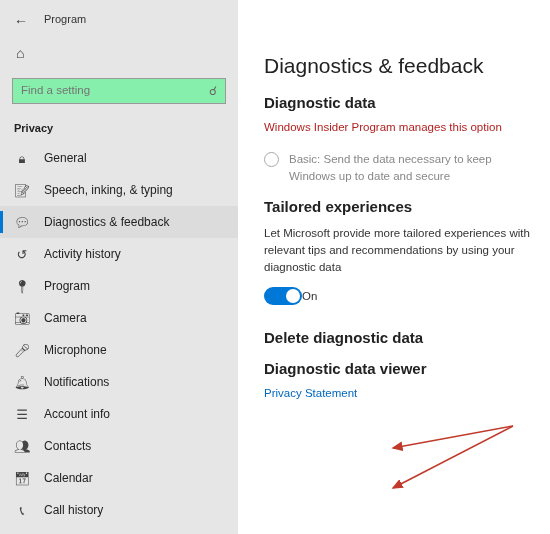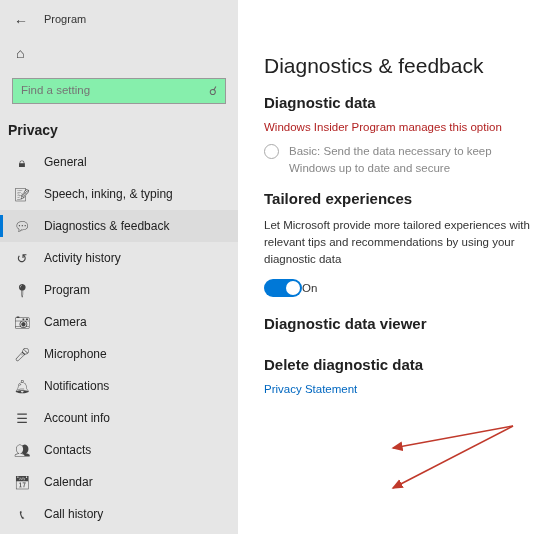--- a/index.html
+++ b/index.html
@@ -6,31 +6,31 @@
     body { width: 550px; height: 534px; overflow: hidden; display: flex; background: #fff; }
     .sidebar { width: 238px; height: 534px; background: #e6e6e6; padding: 0; overflow: hidden; flex-shrink: 0; }
     .header-row { display: flex; align-items: center; padding: 12px 14px 10px; gap: 16px; }
     .back-btn { cursor: pointer; font-size: 14px; line-height: 1; color: #333; }
     .settings-title { font-size: 11px; color: #333; }
     .home-row { padding: 8px 16px 10px; }
     .home-icon { font-size: 14px; color: #333; }
     .search-box { margin: 6px 12px 14px; display: flex; align-items: flex-start; border: 1px solid #999; background: #86efac; padding: 5px 8px; }
     .search-box input { border: none; background: transparent; flex: 1; font-size: 11.5px; outline: none; color: #333; }
     .search-box .search-icon { color: #666; font-size: 12px; }
-    .section-label { font-weight: 700; padding: 4px 8px 8px; font-size: 14px; color: #222; }
+    .section-label { font-weight: 700; padding: 4px 14px 8px; font-size: 11px; color: #222; }
     .nav { display: flex; flex-direction: column; }
     .nav-item { display: flex; align-items: center; gap: 14px; padding: 9px 14px; font-size: 12px; color: #222; cursor: pointer; position: relative; }
     .nav-item .nav-icon { width: 16px; text-align: center; color: #444; font-size: 13px; line-height: 1; }
     .nav-item.active::before { content: ""; position: absolute; left: 0; top: 5px; bottom: 5px; width: 3px; background: #0078d7; }
     .nav-item.active { background: #dcdcdc; }
     .main { flex: 1; padding: 20px 18px 10px 26px; overflow: hidden; }
     .page-title { font-size: 21px; font-weight: 400; color: #222; margin-bottom: 16px; margin-top: 34px; }
     .section-h { font-size: 15px; font-weight: 600; color: #222; margin-top: 10px; margin-bottom: 10px; }
     .desc { font-size: 11.5px; color: #333; margin-bottom: 12px; line-height: 1.45; }
-    .red-note { font-size: 11.5px; color: #b22222; margin-bottom: 10px; }
+    .red-note { font-size: 11.5px; color: #b22222; margin-bottom: 18px; }
     .radio-row { display: flex; gap: 10px; align-items: flex-start; margin-bottom: 12px; color: #888; }
     .radio-circle { width: 15px; height: 15px; border: 1px solid #aaa; border-radius: 50%; flex-shrink: 0; margin-top: 1px; position: relative; }
     .radio-circle.filled::after { content: ""; position: absolute; inset: 3px; border-radius: 50%; background: #aaa; }
     .radio-label { font-size: 11.5px; line-height: 1.45; }
     .toggle-row { display: flex; align-items: center; gap: 0; margin-top: 4px; margin-bottom: 18px; }
     .toggle { width: 38px; height: 18px; border-radius: 9px; background: #0078d7; position: relative; cursor: pointer; }
     .toggle::after { content: ""; position: absolute; right: 2px; top: 2px; width: 14px; height: 14px; background: #fff; border-radius: 50%; }
     .toggle-label { font-size: 11.5px; color: #333; }
     .link-text { font-size: 11.5px; color: #0067c0; cursor: pointer; }
     .sub-h { font-size: 15px; font-weight: 600; color: #222; margin-top: 14px; margin-bottom: 10px; }
@@ -115,23 +115,23 @@
     <div class="radio-label">Basic: Send the data necessary to keep Windows up to date and secure</div>
   </div>
 
   <div class="section-h" style="margin-top:14px;">Tailored experiences</div>
   <div class="desc">Let Microsoft provide more tailored experiences with relevant tips and recommendations by using your diagnostic data</div>
   <div class="toggle-row">
     <div class="toggle"></div>
     <div class="toggle-label">On</div>
   </div>
 
+  <div class="sub-h" style="margin-top:24px;">Delete diagnostic data</div>
+
   <div class="sub-h">Diagnostic data viewer</div>
-
-  <div class="sub-h" style="margin-top:24px;">Delete diagnostic data</div>
   <div class="link-text">Privacy Statement</div>
 
   <svg class="arrows" width="300" height="120" style="left:120px; top:408px;">
     <defs>
       <marker id="ah" markerWidth="8" markerHeight="8" refX="6" refY="3" orient="auto">
         <path d="M0,0 L7,3 L0,6 Z" fill="#c0392b"></path>
       </marker>
     </defs>
     <line x1="155" y1="18" x2="35" y2="40" stroke="#c0392b" stroke-width="1.6" marker-end="url(#ah)"></line>
     <line x1="155" y1="18" x2="35" y2="80" stroke="#c0392b" stroke-width="1.6" marker-end="url(#ah)"></line>

